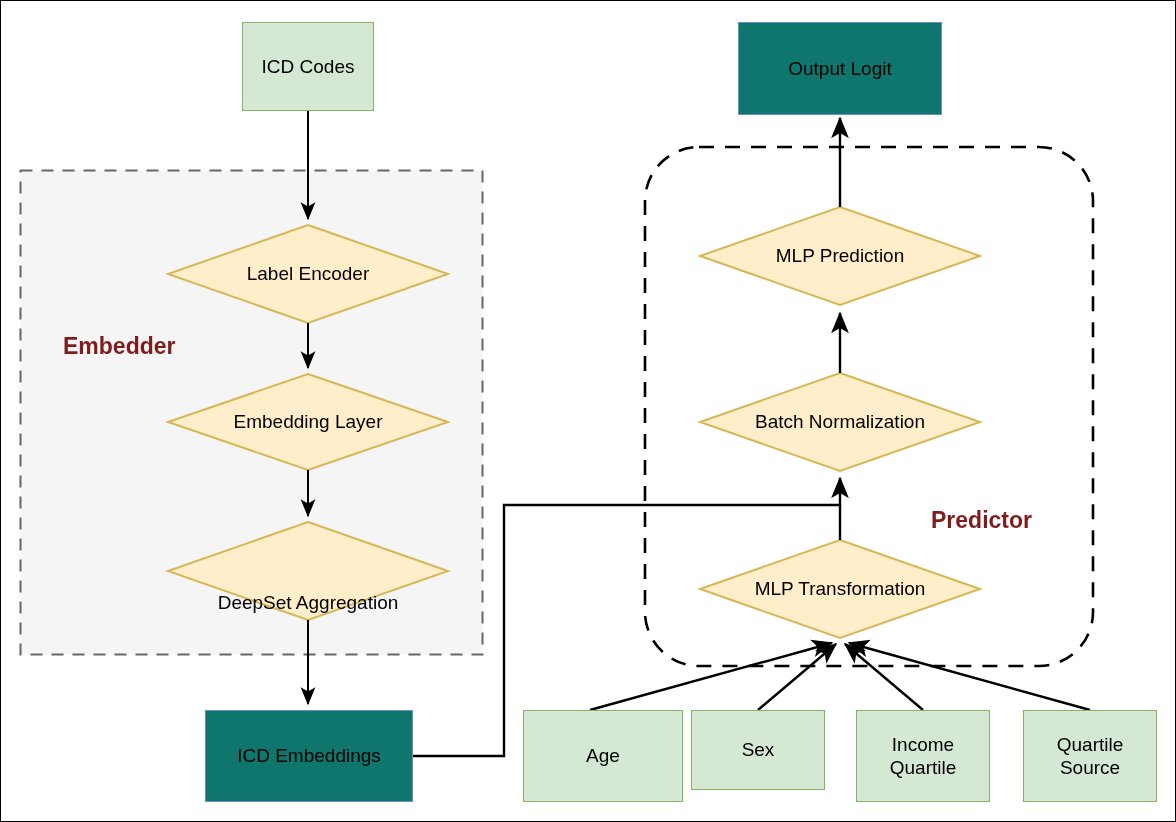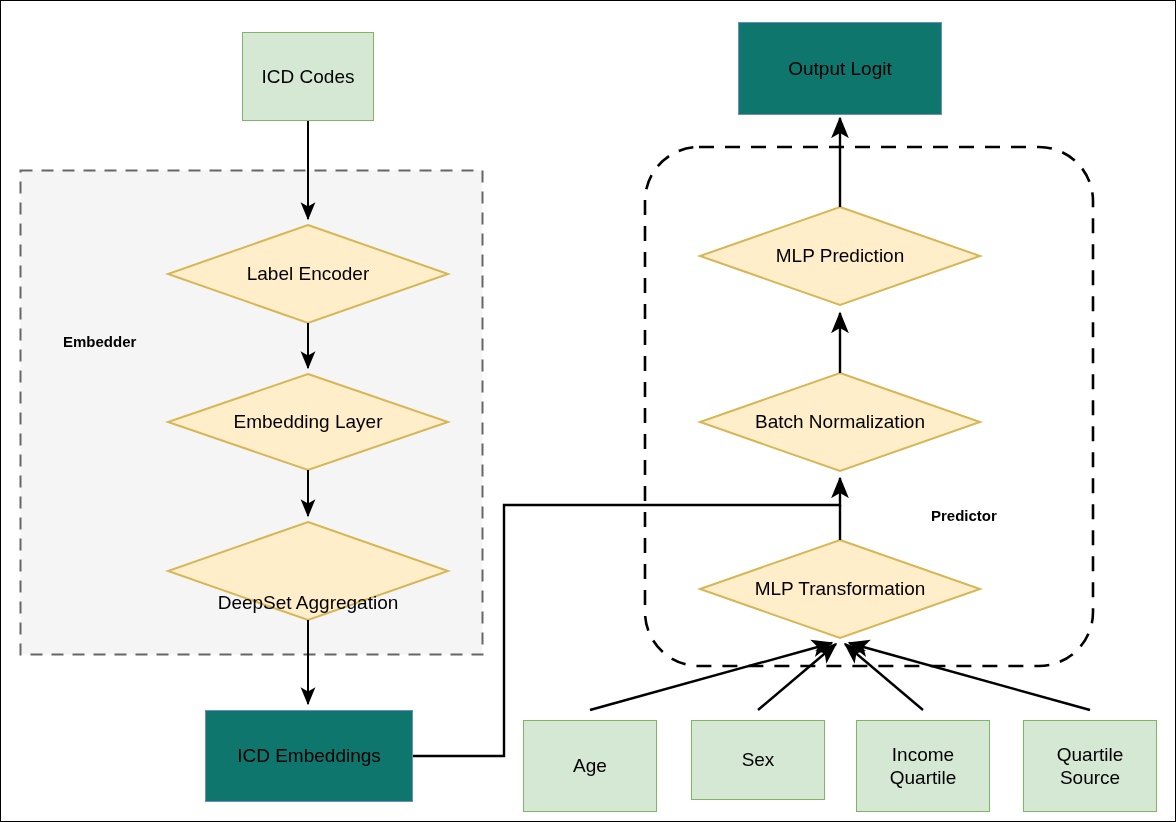--- a/index.html
+++ b/index.html
@@ -33,31 +33,30 @@
     justify-content: center;
     text-align: center;
     color: #000000;
     font-size: 19px;
     line-height: 1.22;
     white-space: pre-line;
   }
   .rect-green {
     background: #d5e8d4;
     border: 1.6px solid #82b366;
-    margin-top: 10px;
   }
   .rect-blue {
     background: #0f766e;
     border: 1.6px solid #6c8ebf;
   }
   .group-label {
     position: absolute;
     font-weight: bold;
-    font-size: 15px;
-    color: #000000;
+    font-size: 23px;
+    color: #7f1d1d;
     white-space: nowrap;
   }
   .diamond-label {
     position: absolute;
     display: flex;
     align-items: center;
     justify-content: center;
     font-size: 19px;
     color: #000000;
     white-space: nowrap;
@@ -131,21 +130,21 @@
   </div>
 
   <div class="node rect-blue" style="left:737px; top:21px; width:204px; height:93px;">
     <span>Output Logit</span>
   </div>
 
   <div class="node rect-blue" style="left:204px; top:709px; width:208px; height:92px;align-items:center;">
     <span>ICD Embeddings</span>
   </div>
 
-  <div class="node rect-green" style="left:522px; top:709px; width:134px; height:92px;">
+  <div class="node rect-green" style="left:522px; top:709px; width:160px; height:92px;">
     <span>Age</span>
   </div>
 
   <div class="node rect-green" style="left:690px; top:709px; width:134px; height:80px;">
     <span>Sex</span>
   </div>
 
   <div class="node rect-green" style="left:855px; top:709px; width:134px; height:92px;">
     <span>Income
 Quartile</span>

